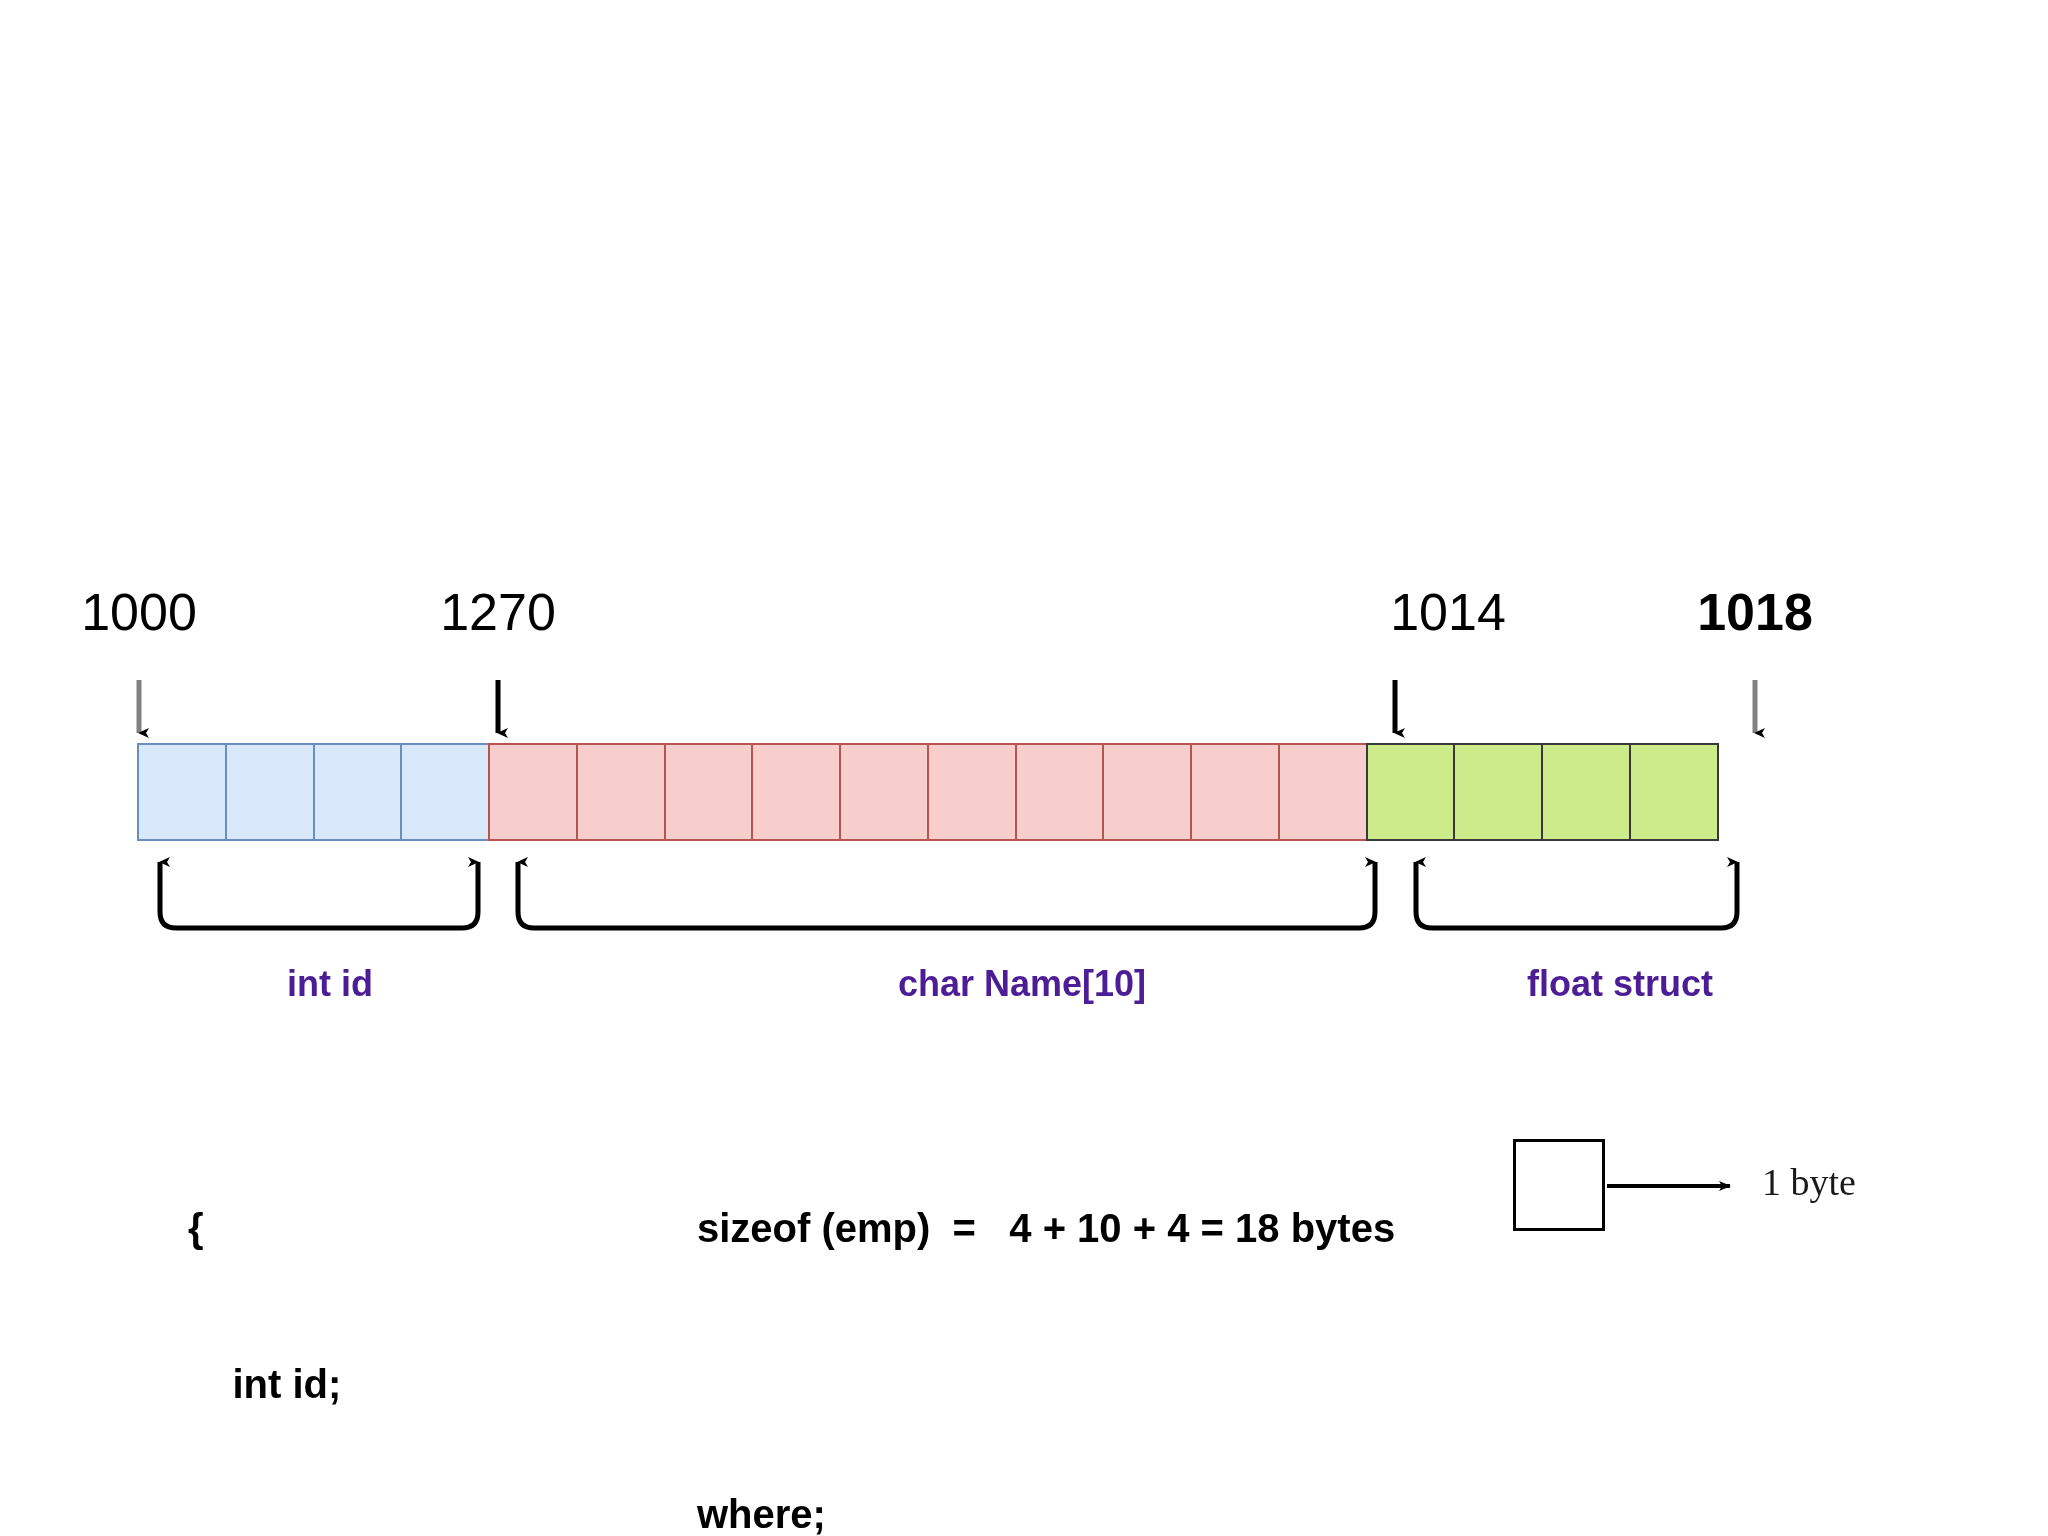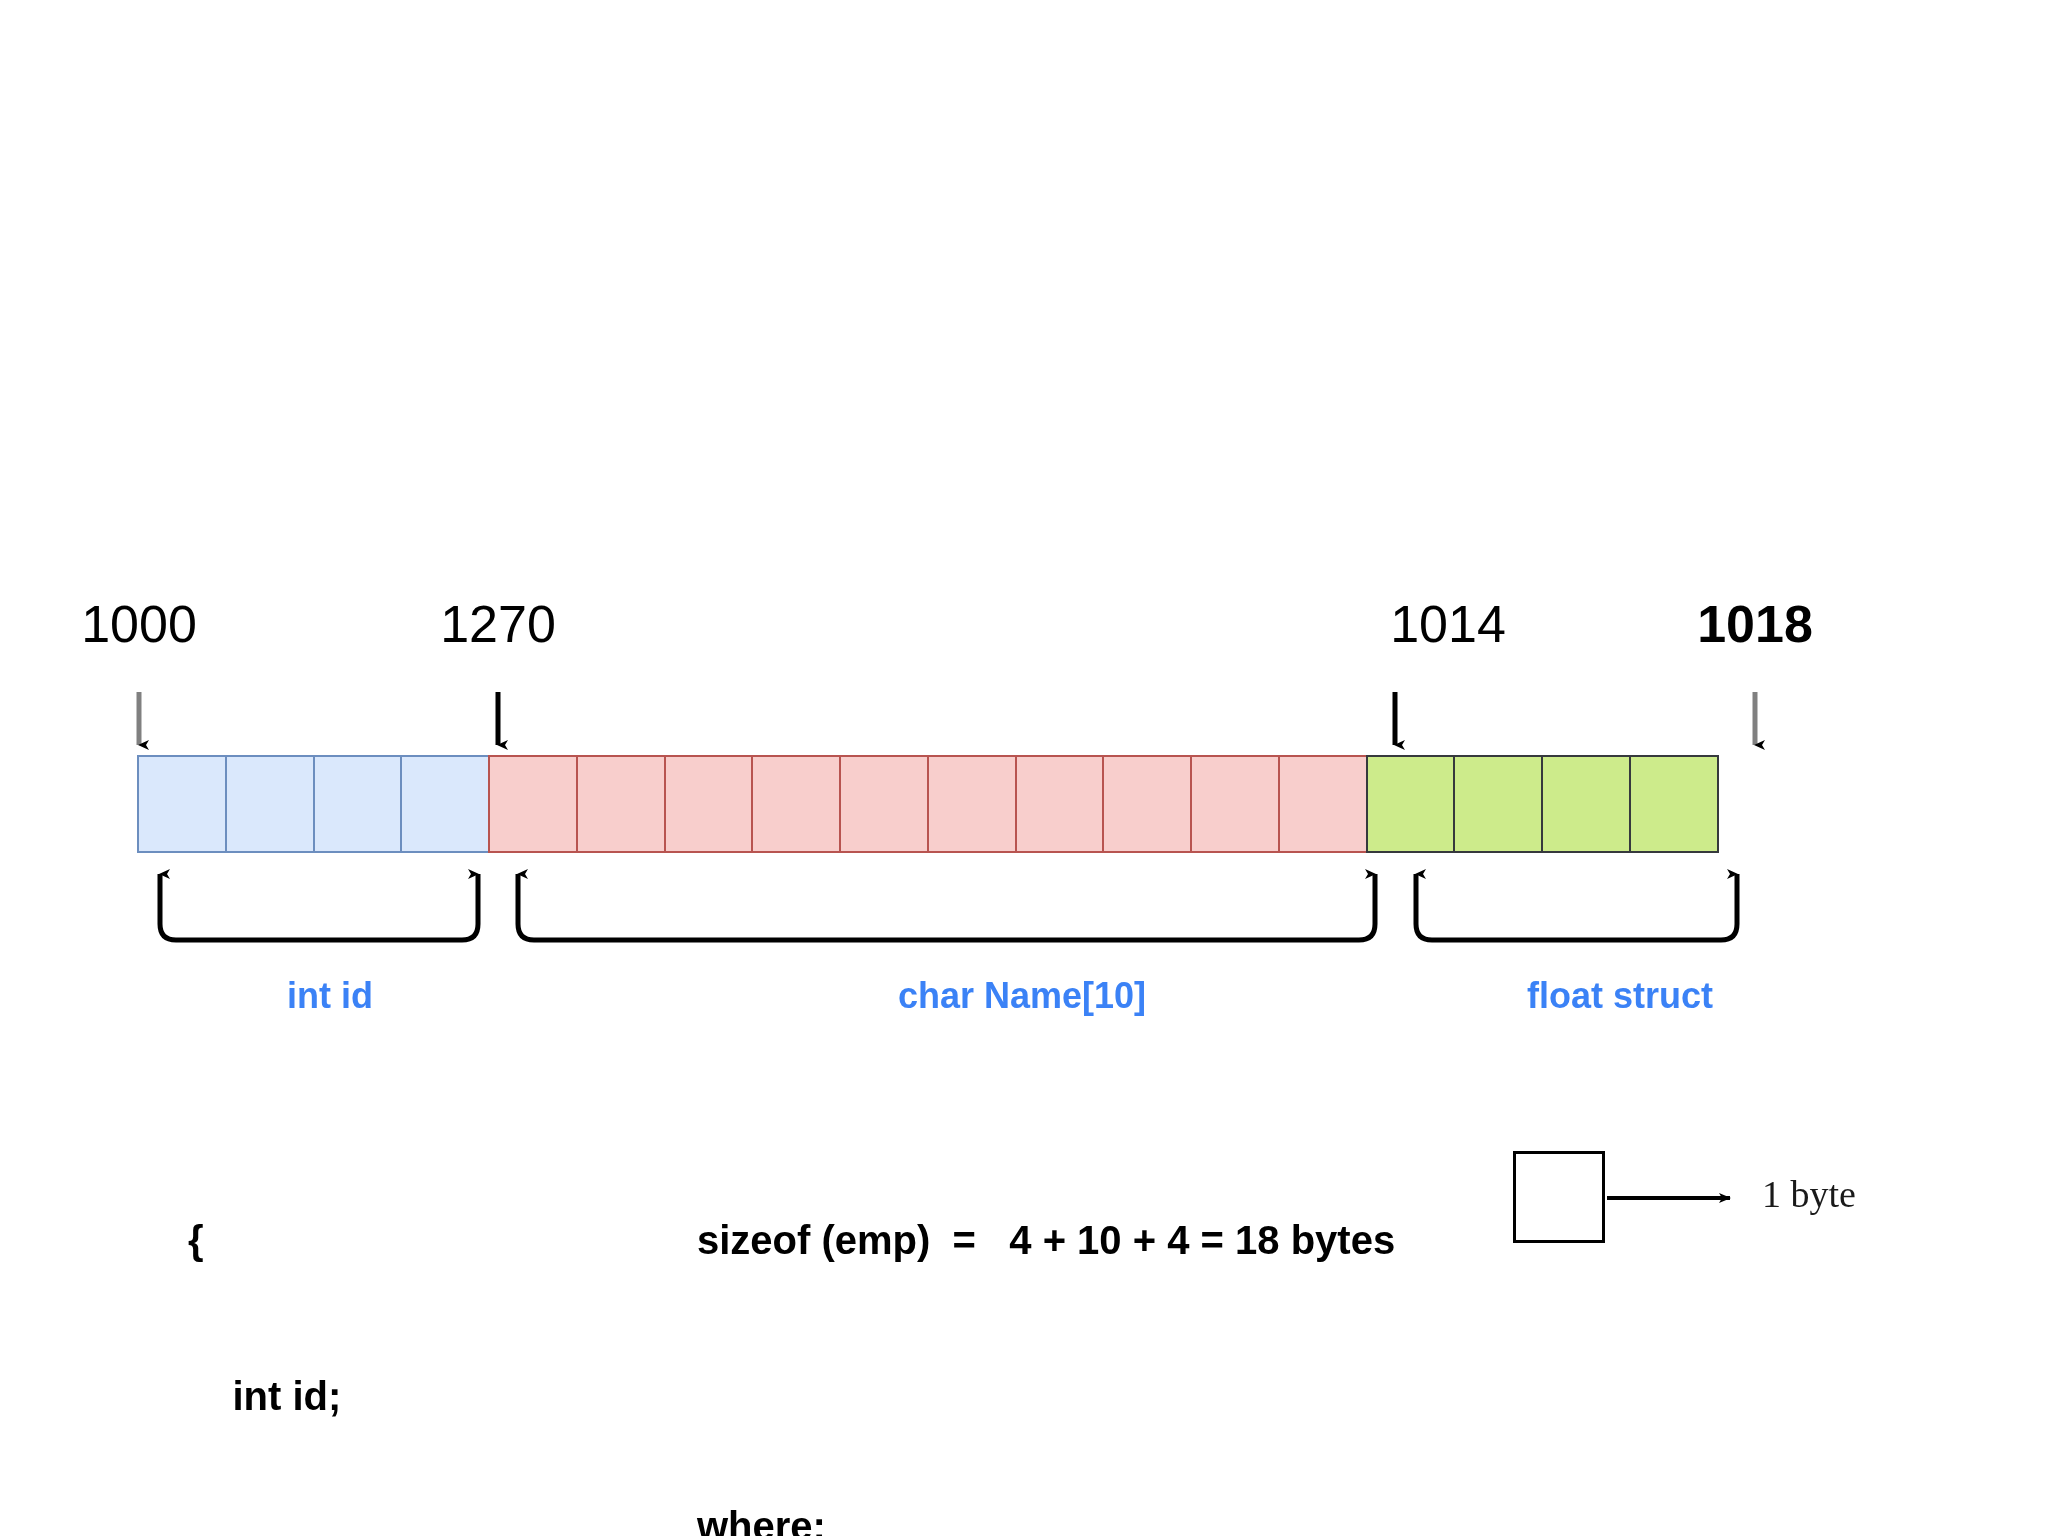--- a/index.html
+++ b/index.html
@@ -14,21 +14,20 @@
     overflow: hidden;
     font-family: "Liberation Sans", sans-serif;
     color: #000000;
   }
 
   #canvas {
     position: absolute;
     left: 0; top: 0;
     width: 2048px;
     height: 1164px;
-    margin-top: 12px;
   }
 
   
   .mem-bar {
     position: absolute;
     left: 139px;
     top: 743px;
     height: 98px;
     display: flex;
     flex-direction: row;
@@ -70,21 +69,21 @@
     text-align: center;
   }
   .field-label {
     position: absolute;
     font-family: "Liberation Sans", sans-serif;
     font-weight: bold;
     font-size: 36px;
     white-space: nowrap;
     transform: translateX(-50%);
     text-align: center;
-    color: #3b82f6;
+    color: #4c1d95;
   }
 
   
   .code-block {
     position: absolute;
     font-family: "Liberation Sans", sans-serif;
     font-weight: bold;
     font-size: 40px;
     line-height: 52px;
     white-space: pre;

